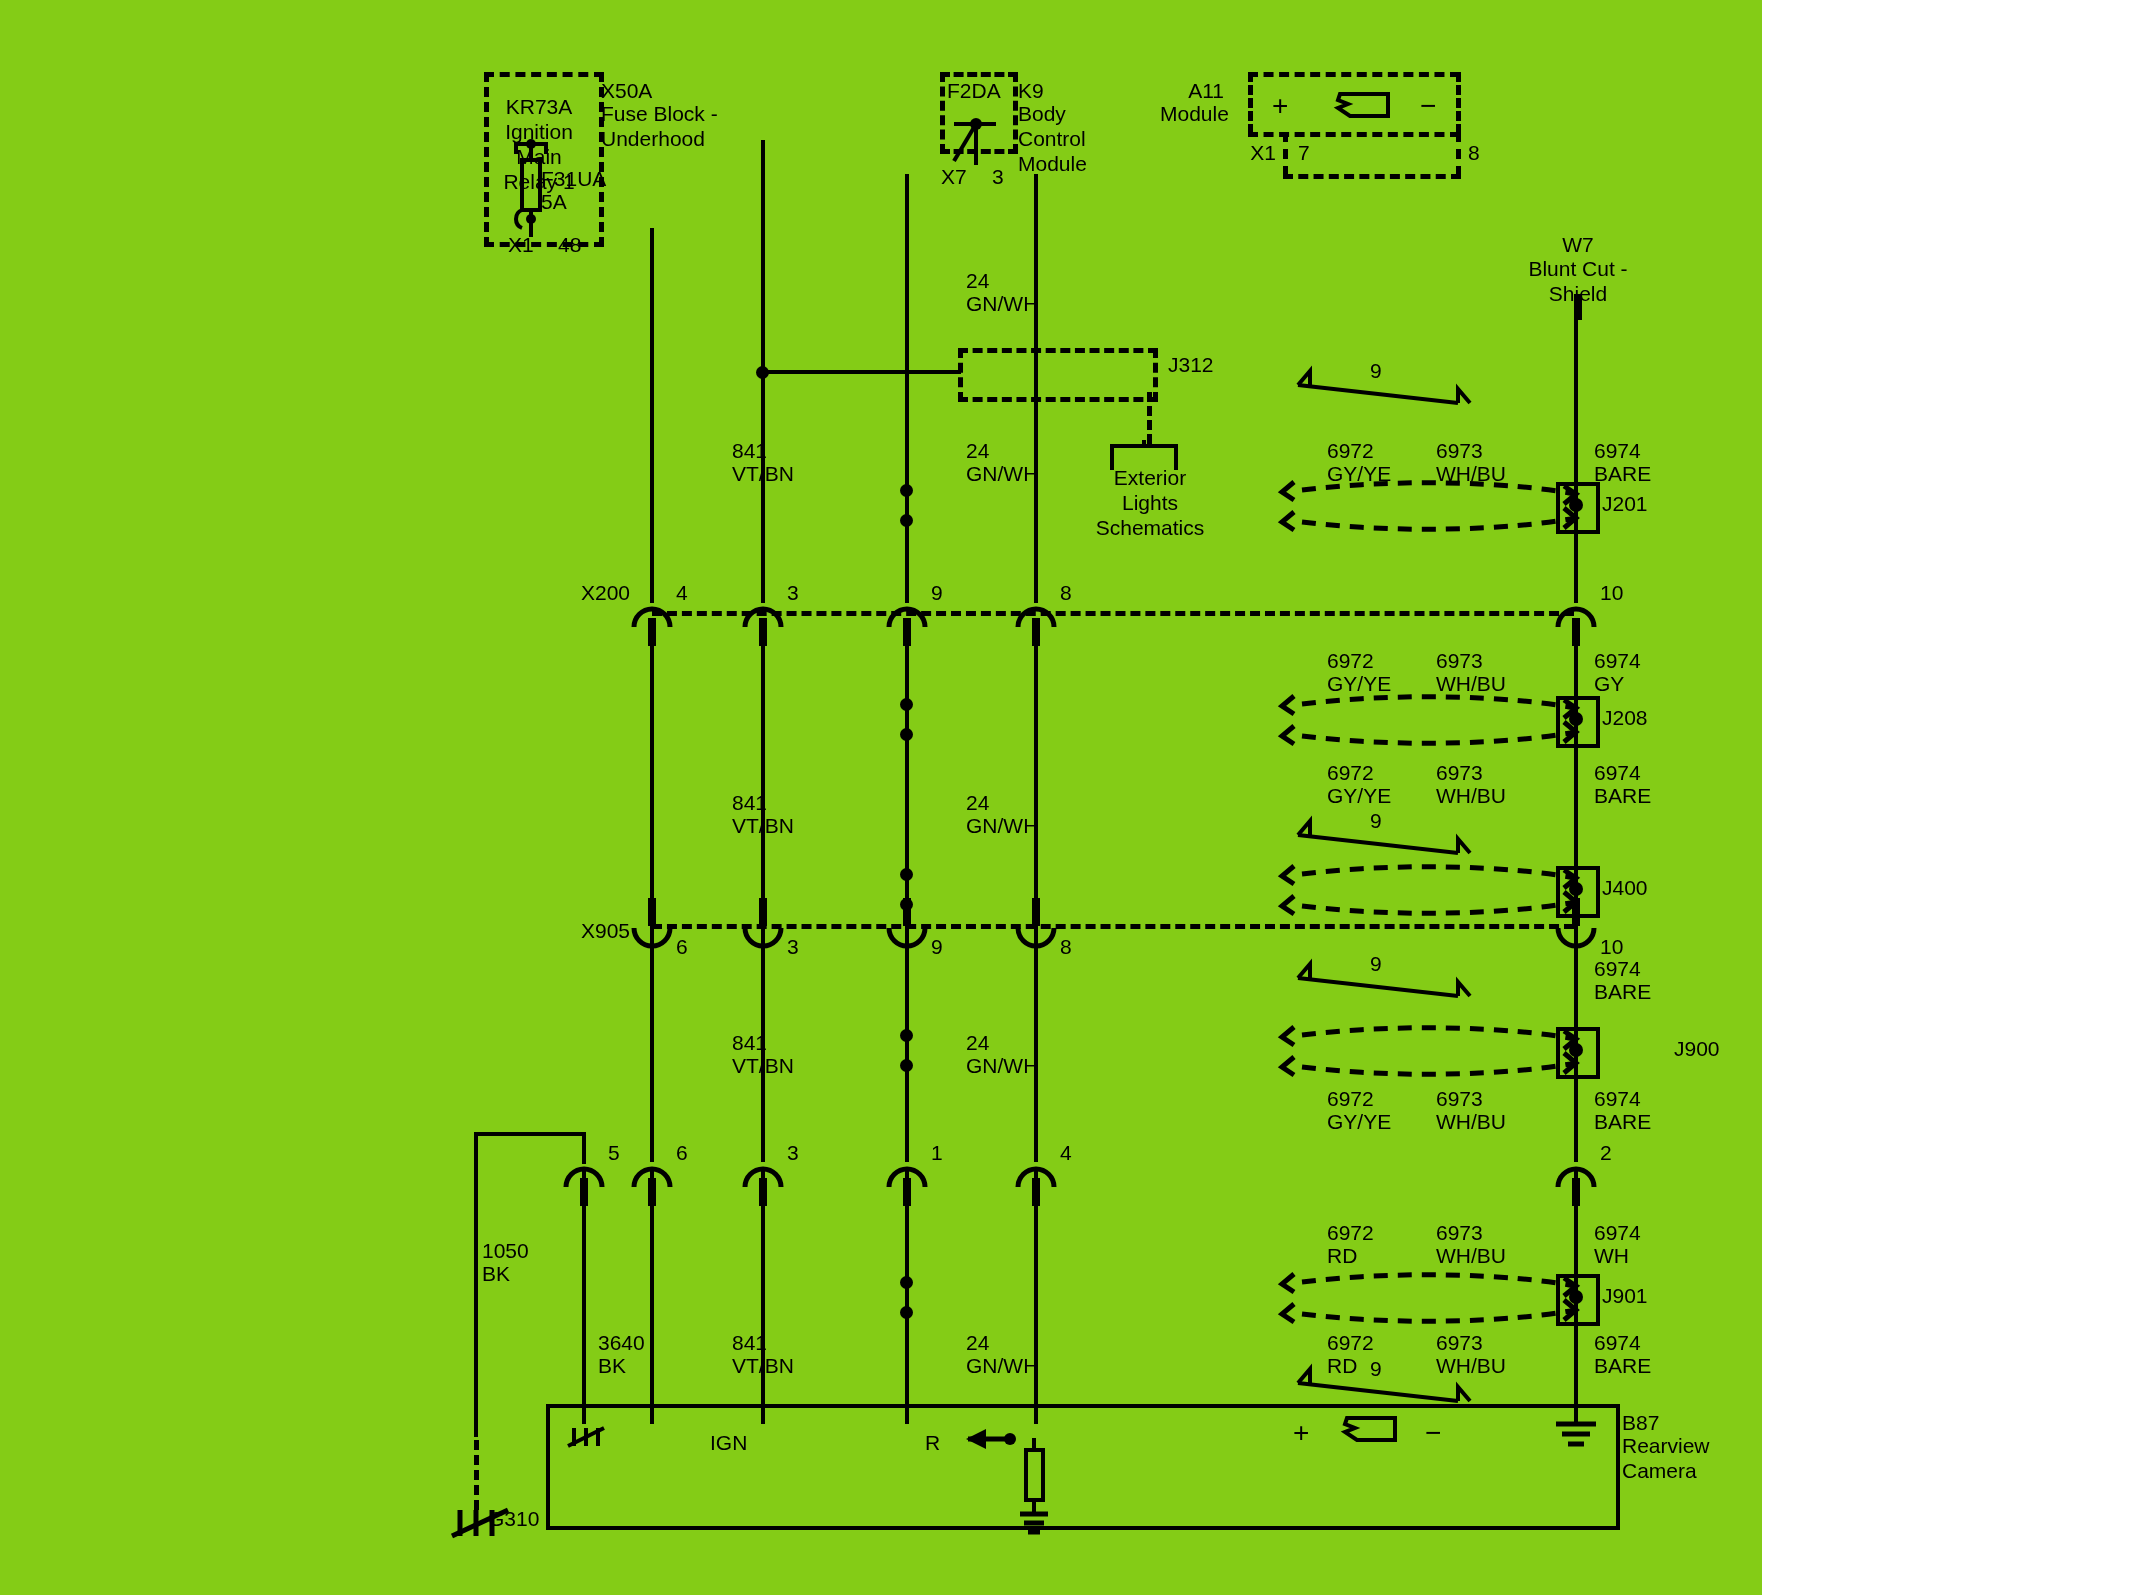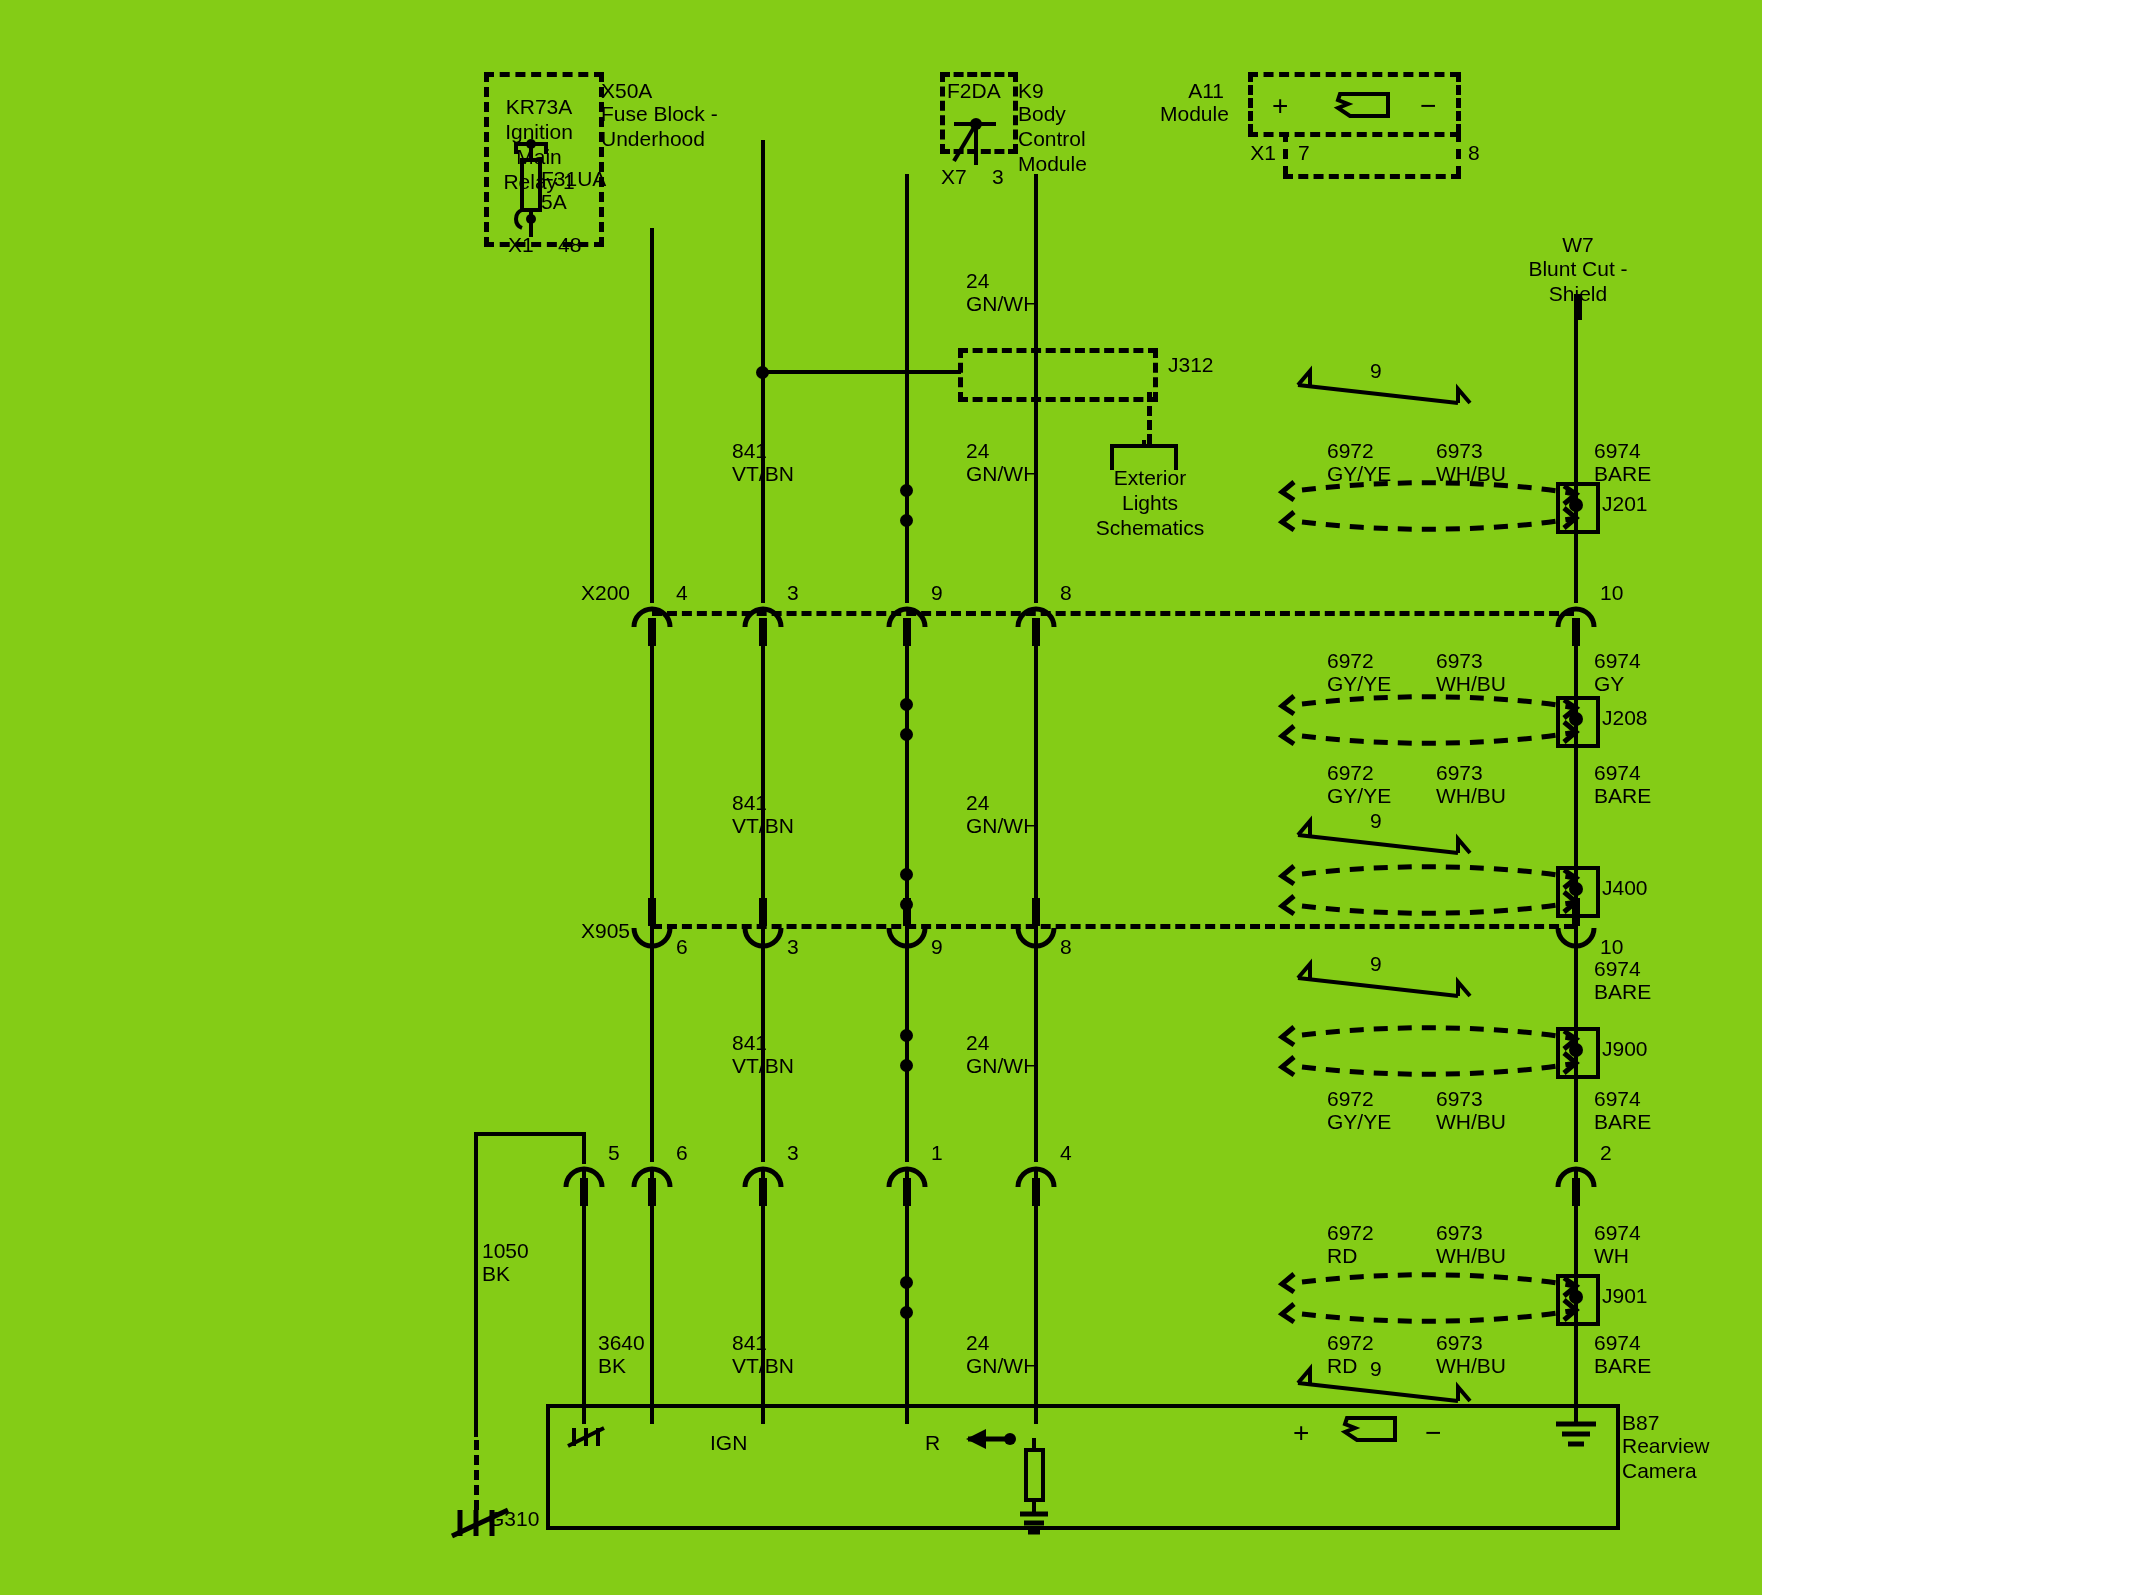--- a/index.html
+++ b/index.html
@@ -289,21 +289,21 @@
     <path d="M22,44 C120,56 230,52 296,40" fill="none" stroke="#000" stroke-width="5" stroke-dasharray="14,10"></path>
     <polyline points="14,4 2,14 14,22" fill="none" stroke="#000" stroke-width="5"></polyline>
     <polyline points="14,34 2,44 14,52" fill="none" stroke="#000" stroke-width="5"></polyline>
     <polyline points="284,8 296,16 284,26" fill="none" stroke="#000" stroke-width="5"></polyline>
     <polyline points="284,30 296,40 284,50" fill="none" stroke="#000" stroke-width="5"></polyline>
   </svg>
   <div class="dot" style="left:900px;top:1029px;width:13px;height:13px;"></div>
   <div class="dot" style="left:900px;top:1059px;width:13px;height:13px;"></div>
   <div class="boxsolid" style="left:1556px;top:1027px;width:36px;height:44px;"></div>
   <div class="dot" style="left:1569px;top:1043px;width:14px;height:14px;"></div>
-  <div class="lbl" style="left:1602px;top:1036px;">J900</div>
+  <div class="lbl" style="left:1674px;top:1036px;">J900</div>
 
   <div class="lbl" style="left:1327px;top:1086px;">6972</div>
   <div class="lbl" style="left:1327px;top:1109px;">GY/YE</div>
   <div class="lbl" style="left:1436px;top:1086px;">6973</div>
   <div class="lbl" style="left:1436px;top:1109px;">WH/BU</div>
   <div class="lbl" style="left:1594px;top:1086px;">6974</div>
   <div class="lbl" style="left:1594px;top:1109px;">BARE</div>
 
   <div class="hline" style="left:474px;top:1132px;width:112px;"></div>
   <div class="vline" style="left:474px;top:1132px;height:305px;"></div>

